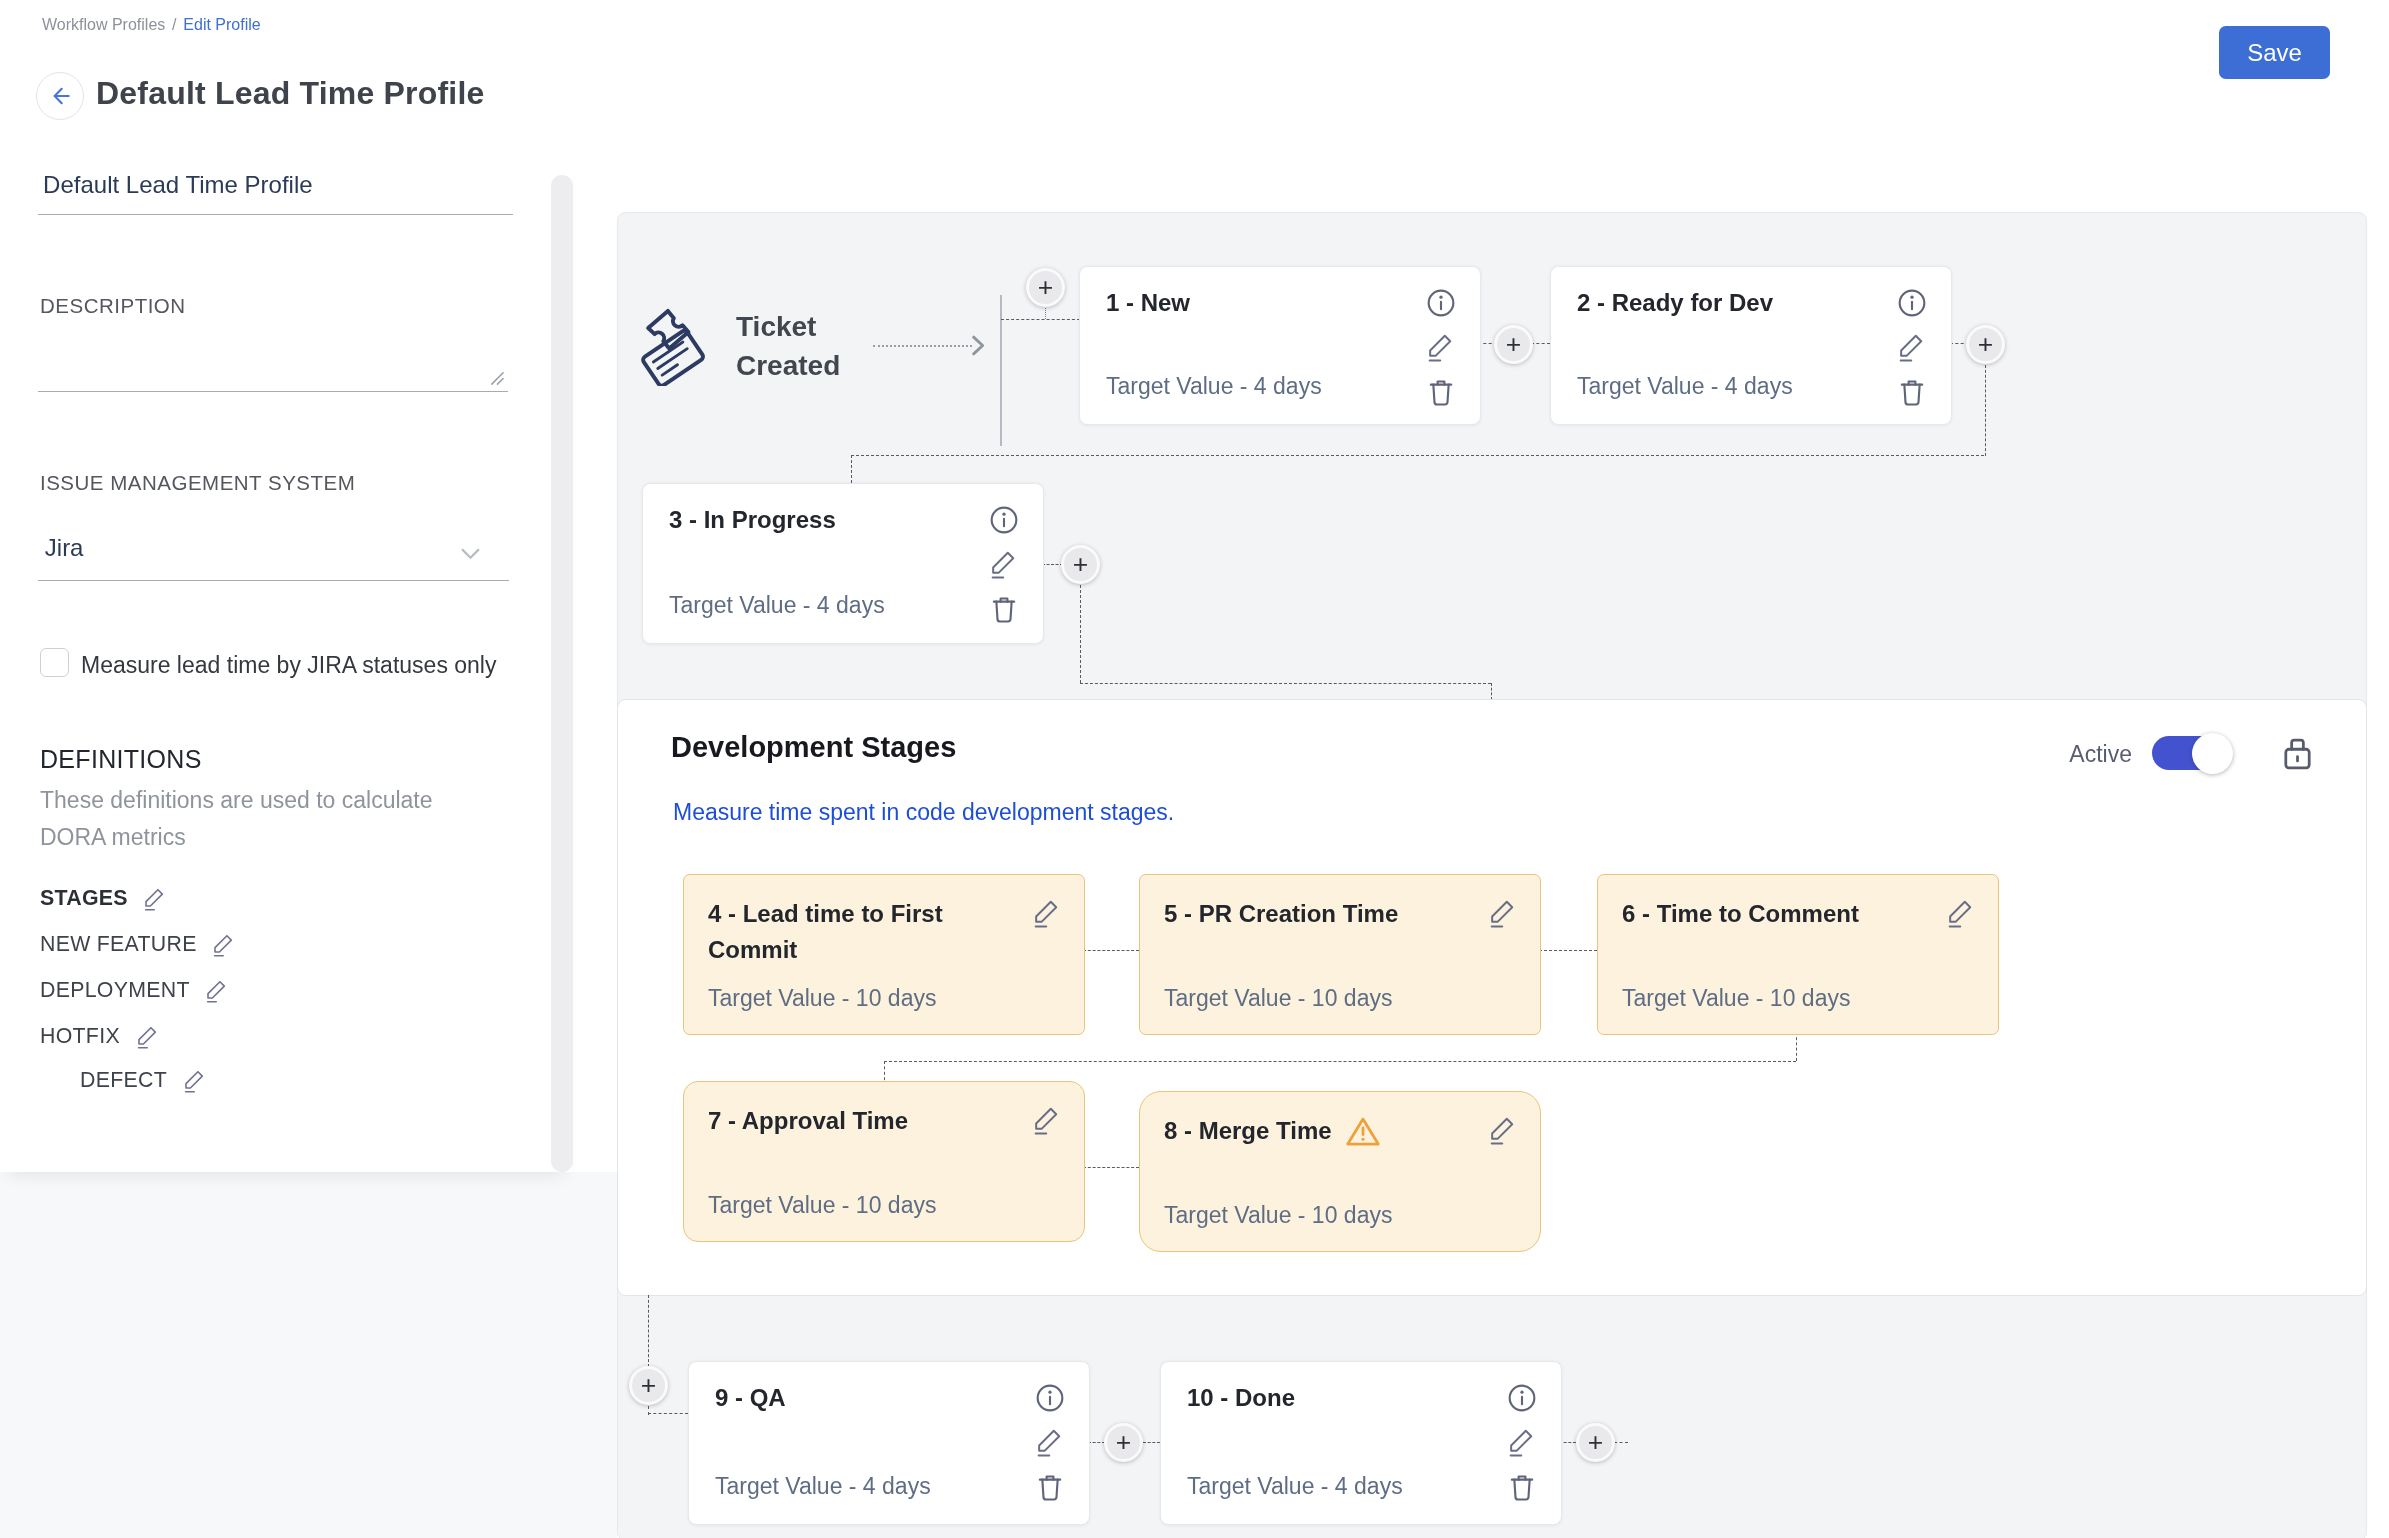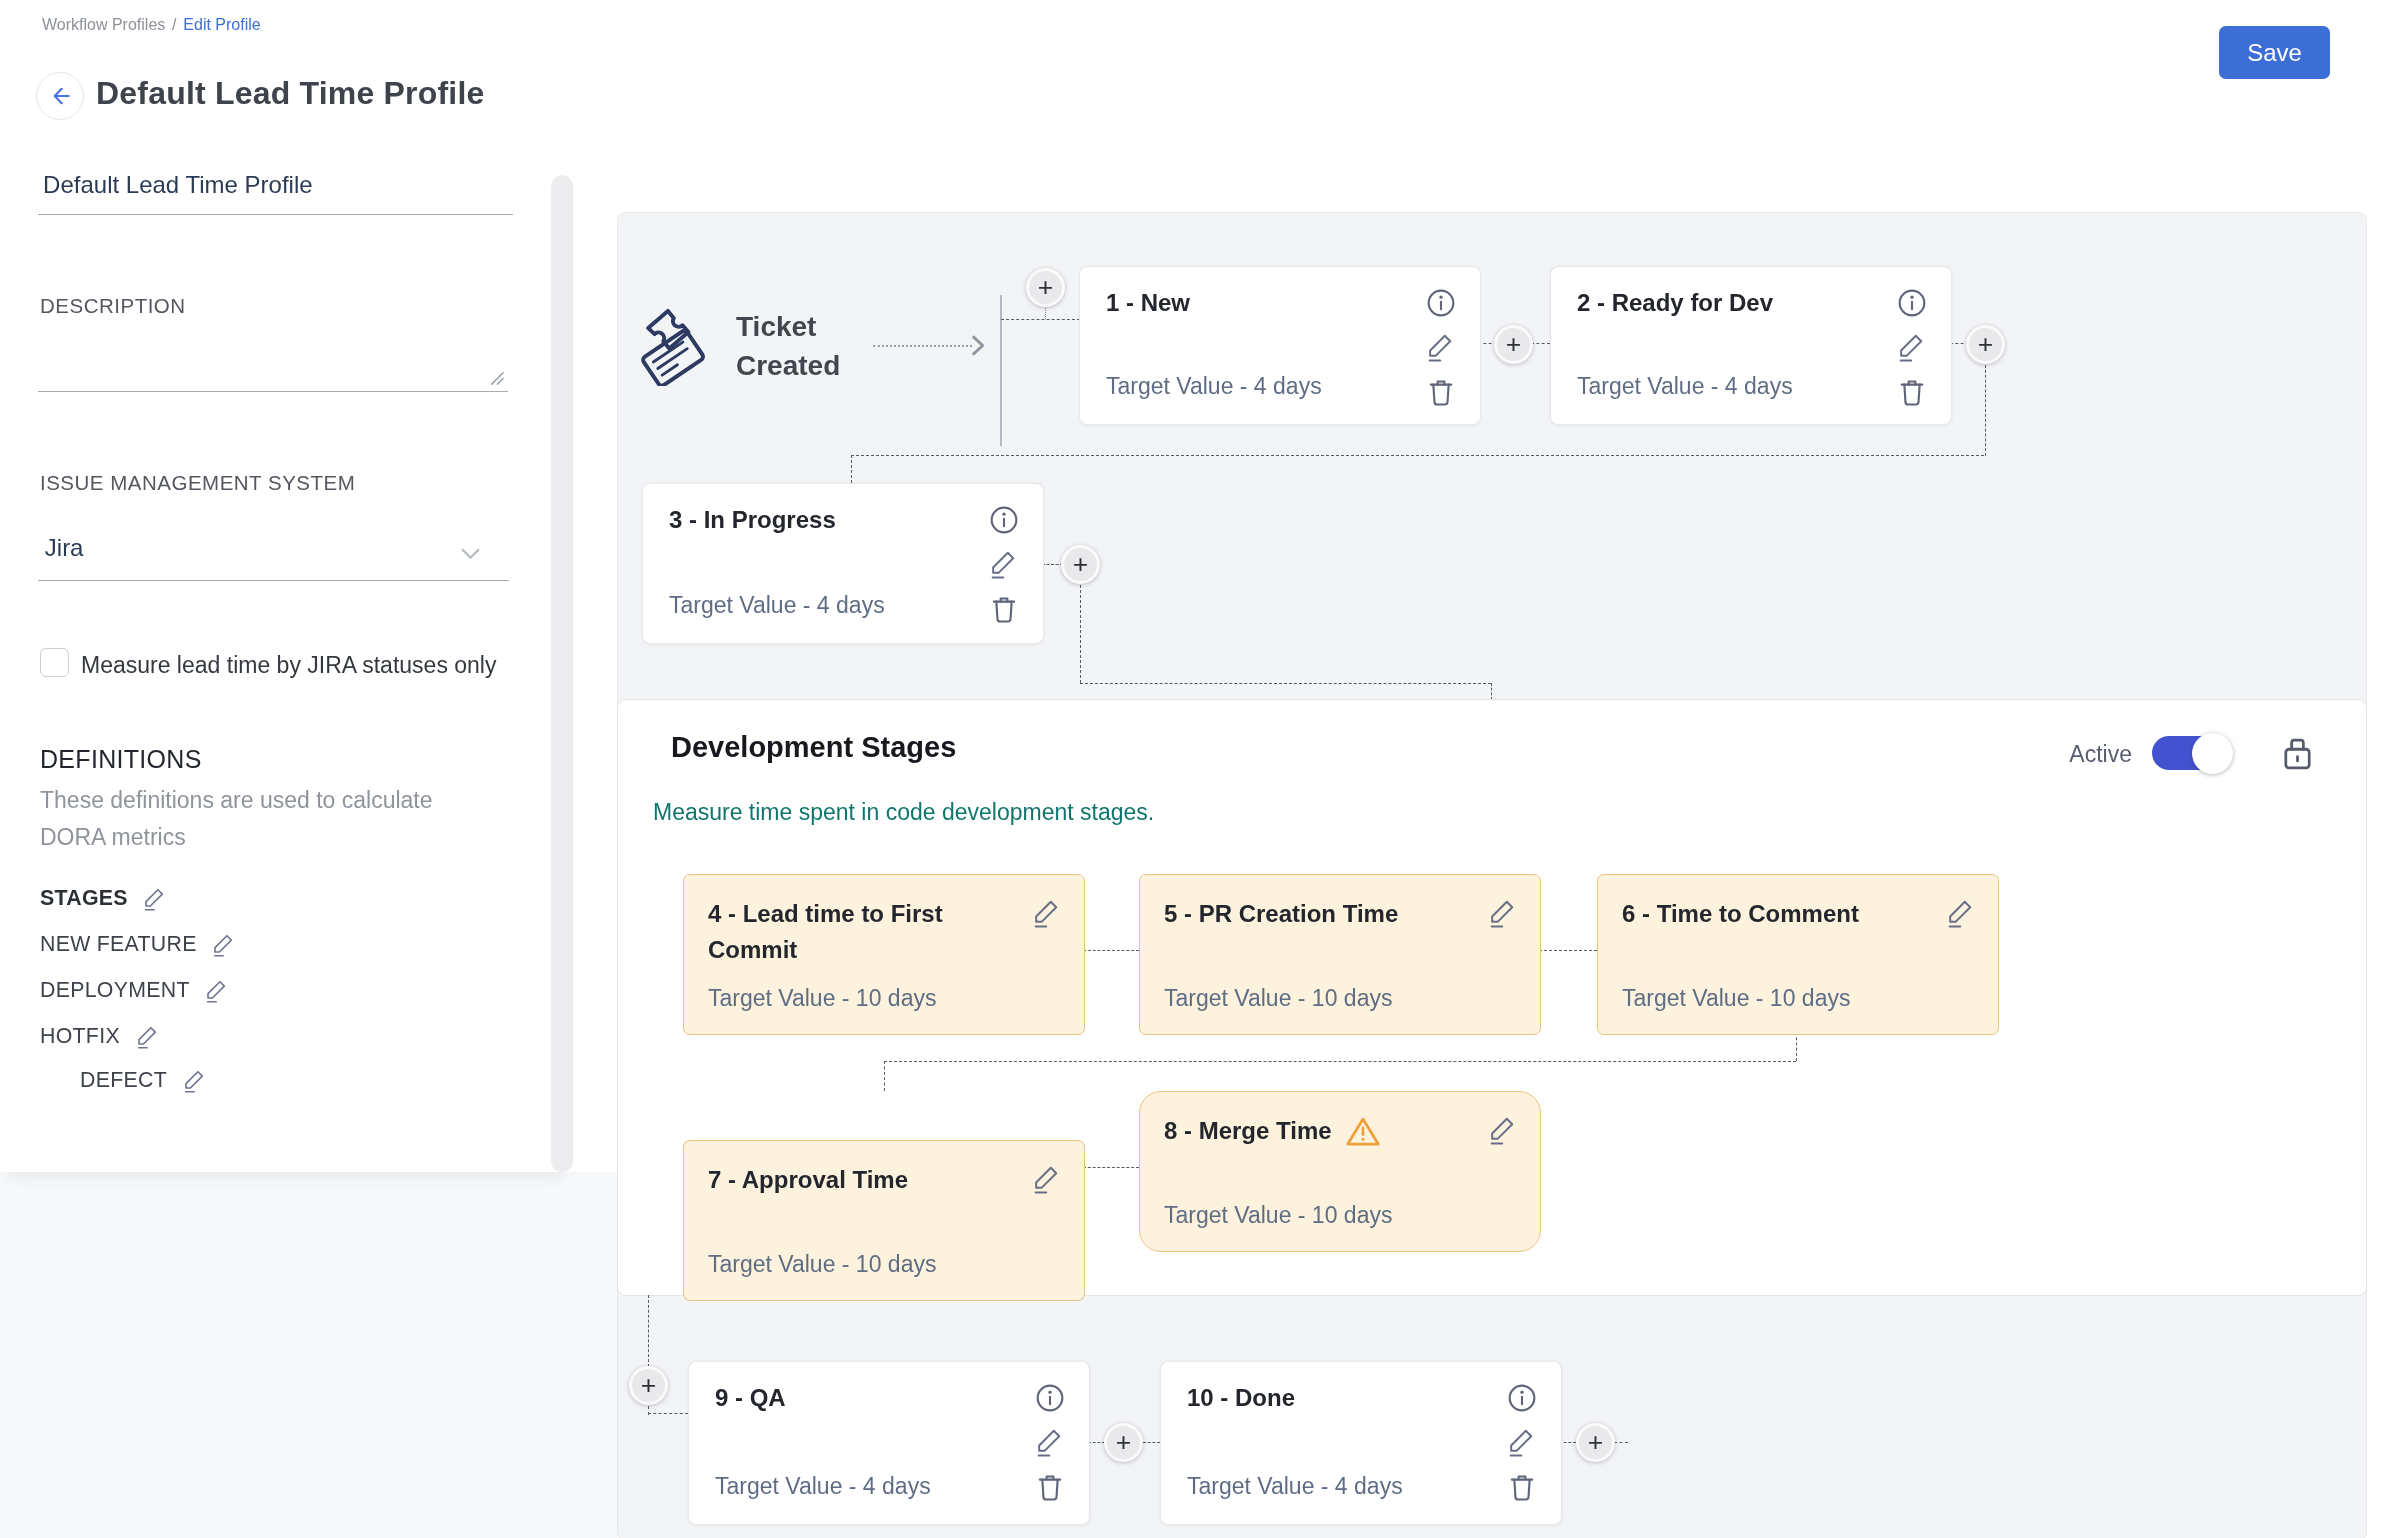--- a/index.html
+++ b/index.html
@@ -62,21 +62,21 @@
 
   .ycard{width:400px;height:159px;background:#fcf2dd;border:1.7px solid #e9c47c;border-radius:6.8px;z-index:2;}
   .ycard .title{position:absolute;left:24px;top:20.5px;right:82px;font-size:24px;font-weight:600;color:#23262d;
                 line-height:36px;display:flex;flex-wrap:wrap;column-gap:13.7px;align-items:center;}
   .ycard .target{position:absolute;left:24px;bottom:22px;font-size:23px;color:#5f6d84;}
   .ycard .i-edit{right:22px;top:20.5px;width:32px;height:32px;color:#686d87;}
 
   .dev-panel{left:617px;top:699px;width:1748px;height:595px;background:#fff;border:0.9px solid #e2e4e9;
              border-radius:8.5px;z-index:1;}
   .dev-title{left:671px;top:731px;font-size:29px;font-weight:700;color:#17191f;z-index:2;}
-  .dev-sub{left:653px;top:799px;font-size:23px;color:#0f766e;z-index:2;}
+  .dev-sub{left:673px;top:799px;font-size:23px;color:#1d4ed8;z-index:2;}
   .active-label{left:2038px;top:741px;width:94px;text-align:right;font-size:23px;color:#585e70;z-index:2;}
   .toggle{left:2152px;top:736px;width:79px;height:34px;border-radius:17px;background:#4353d0;z-index:2;cursor:pointer;}
   .toggle .knob{position:absolute;right:-1.7px;top:-3.4px;width:41px;height:41px;border-radius:50%;background:#fff;
                 box-shadow:0 0.9px 4.3px rgba(30,35,60,.35);}
   .lock-btn{left:2278px;top:731px;width:39px;height:43px;color:#565c6c;z-index:2;cursor:pointer;display:flex;}
 
   svg{display:block;width:100%;height:100%;}
 </style>
 </head>
 <body>
@@ -344,21 +344,21 @@
           <path d="M4.6 24.8h8.6"></path>
         </svg>
     </span>
     <div class="target">Target Value - 10 days</div>
   </div>
 
   <div class="abs dash-v" style="left:1796px;top:1032px;height:29px;"></div>
   <div class="abs dash-h" style="left:884px;top:1061px;width:912px;"></div>
   <div class="abs dash-v" style="left:884px;top:1061px;height:30px;"></div>
 
-  <div class="abs ycard" style="left:683px;top:1140px;">
+  <div class="abs ycard" style="left:683px;top:1081px;border-radius:15px;">
     <div class="title">
         <span>7 - Approval Time</span>
       </div>
     <span class="cicon i-edit">
       <svg viewBox="0 0 26 26" fill="none" stroke="currentColor" stroke-width="1.6" stroke-linecap="round" stroke-linejoin="round">
           <path d="M16.9 4.7l4.4 4.4L9.4 21H5v-4.4L16.9 4.7z"></path>
           <path d="M4.6 24.8h8.6"></path>
         </svg>
     </span>
     <div class="target">Target Value - 10 days</div>

